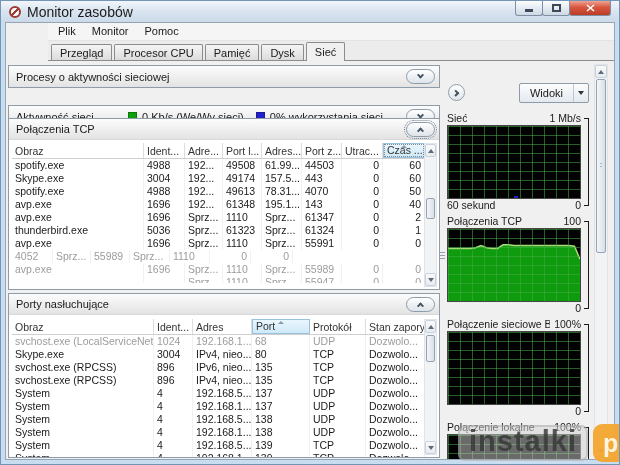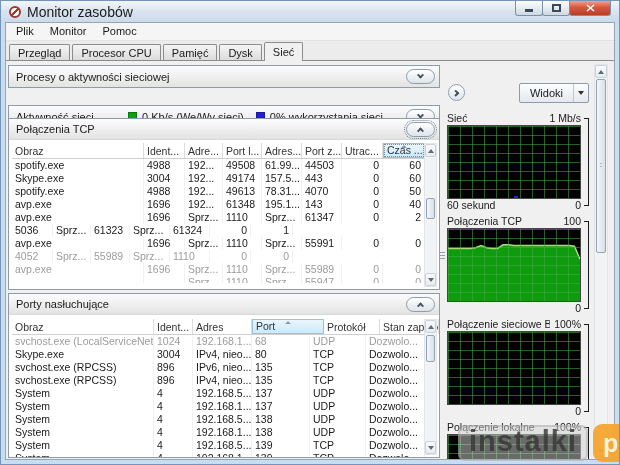--- a/index.html
+++ b/index.html
@@ -19,21 +19,21 @@
   .win-controls { position:absolute; top:0; right:8px; display:flex; }
   .wbtn { height:15px; border:1px solid #7D8FA3; border-top:none; display:flex; align-items:center;
           justify-content:center; border-radius:0 0 3px 3px; margin-left:-1px; }
   .wbtn.min, .wbtn.max { width:28px; background:linear-gradient(#FDFDFD,#E7EDF3 45%,#CFD9E4); }
   .wbtn.close { width:42px; background:linear-gradient(#F0A294,#D8573F 45%,#BB3D27); }
   .glyph-min { width:8px; height:3px; background:#3C4A58; margin-top:5px; }
   .glyph-max { width:9px; height:8px; border:2px solid #3C4A58; background:transparent; }
 
   
   .bodyframe { position:absolute; left:4px; top:21px; right:4px; bottom:4px;
-               background:#F0F0F0; border:1px solid #97A4B1; overflow:hidden; }
+               background:#F0F0F0; border:1px solid #97A4B1; overflow:hidden;padding-left:42px; }
   .menubar { height:18px; background:#F5F5F5; border-bottom:1px solid #E3E3E3;
              display:flex; align-items:center; padding-left:2px; }
   .menu-item { padding:0 8px; line-height:17px; }
   .tabbar { height:20px; background:#ECECEC; border-bottom:1px solid #8C8C8C;
             display:flex; align-items:flex-end; padding-left:3px; position:relative; }
   .tab { height:16px; padding:0 8px; display:flex; align-items:center;
          background:linear-gradient(#F5F5F5,#DCDCDC); border:1px solid #8C8C8C; border-bottom:none;
          border-radius:2px 2px 0 0; margin-right:2px; font-size:11px; }
   .tab.active { height:19px; background:#F0F0F0; margin-bottom:-1px; z-index:3; }
 
@@ -293,20 +293,21 @@
                 <div class="cell" style="width: 132px;">avp.exe</div>
                 <div class="cell" style="width: 41px;">1696</div>
                 <div class="cell" style="width: 38px;">Sprz...</div>
                 <div class="cell" style="width: 39px;">1110</div>
                 <div class="cell" style="width: 40px;">Sprz...</div>
                 <div class="cell" style="width: 40px;">61347</div>
                 <div class="cell" style="width: 41px; text-align: right;">0</div>
                 <div class="cell" style="width: 42px; text-align: right;">2</div>
               </div>
               <div class="row">
+                <div class="cell" style="width: 132px;">thunderbird.exe</div>
                 <div class="cell" style="width: 41px;">5036</div>
                 <div class="cell" style="width: 38px;">Sprz...</div>
                 <div class="cell" style="width: 39px;">61323</div>
                 <div class="cell" style="width: 40px;">Sprz...</div>
                 <div class="cell" style="width: 40px;">61324</div>
                 <div class="cell" style="width: 41px; text-align: right;">0</div>
                 <div class="cell" style="width: 42px; text-align: right;">1</div>
               </div>
               <div class="row">
                 <div class="cell" style="width: 132px;">avp.exe</div>
@@ -371,21 +372,21 @@
             <div class="thead">
               <div class="th" style="width: 142px;">
                 <span>Obraz</span>
               </div>
               <div class="th" style="width: 39px;">
                 <span>Ident...</span>
               </div>
               <div class="th" style="width: 59px;">
                 <span>Adres</span>
               </div>
-              <div class="th sorted" style="width: 72px;">
+              <div class="th sorted" style="width: 58px;">
                 <span class="sort-arrow"></span>
                 <span>Port</span>
               </div>
               <div class="th" style="width: 56px;">
                 <span>Protokół</span>
               </div>
               <div class="th" style="width: 59px;">
                 <span>Stan zapory</span>
               </div>
             </div>

